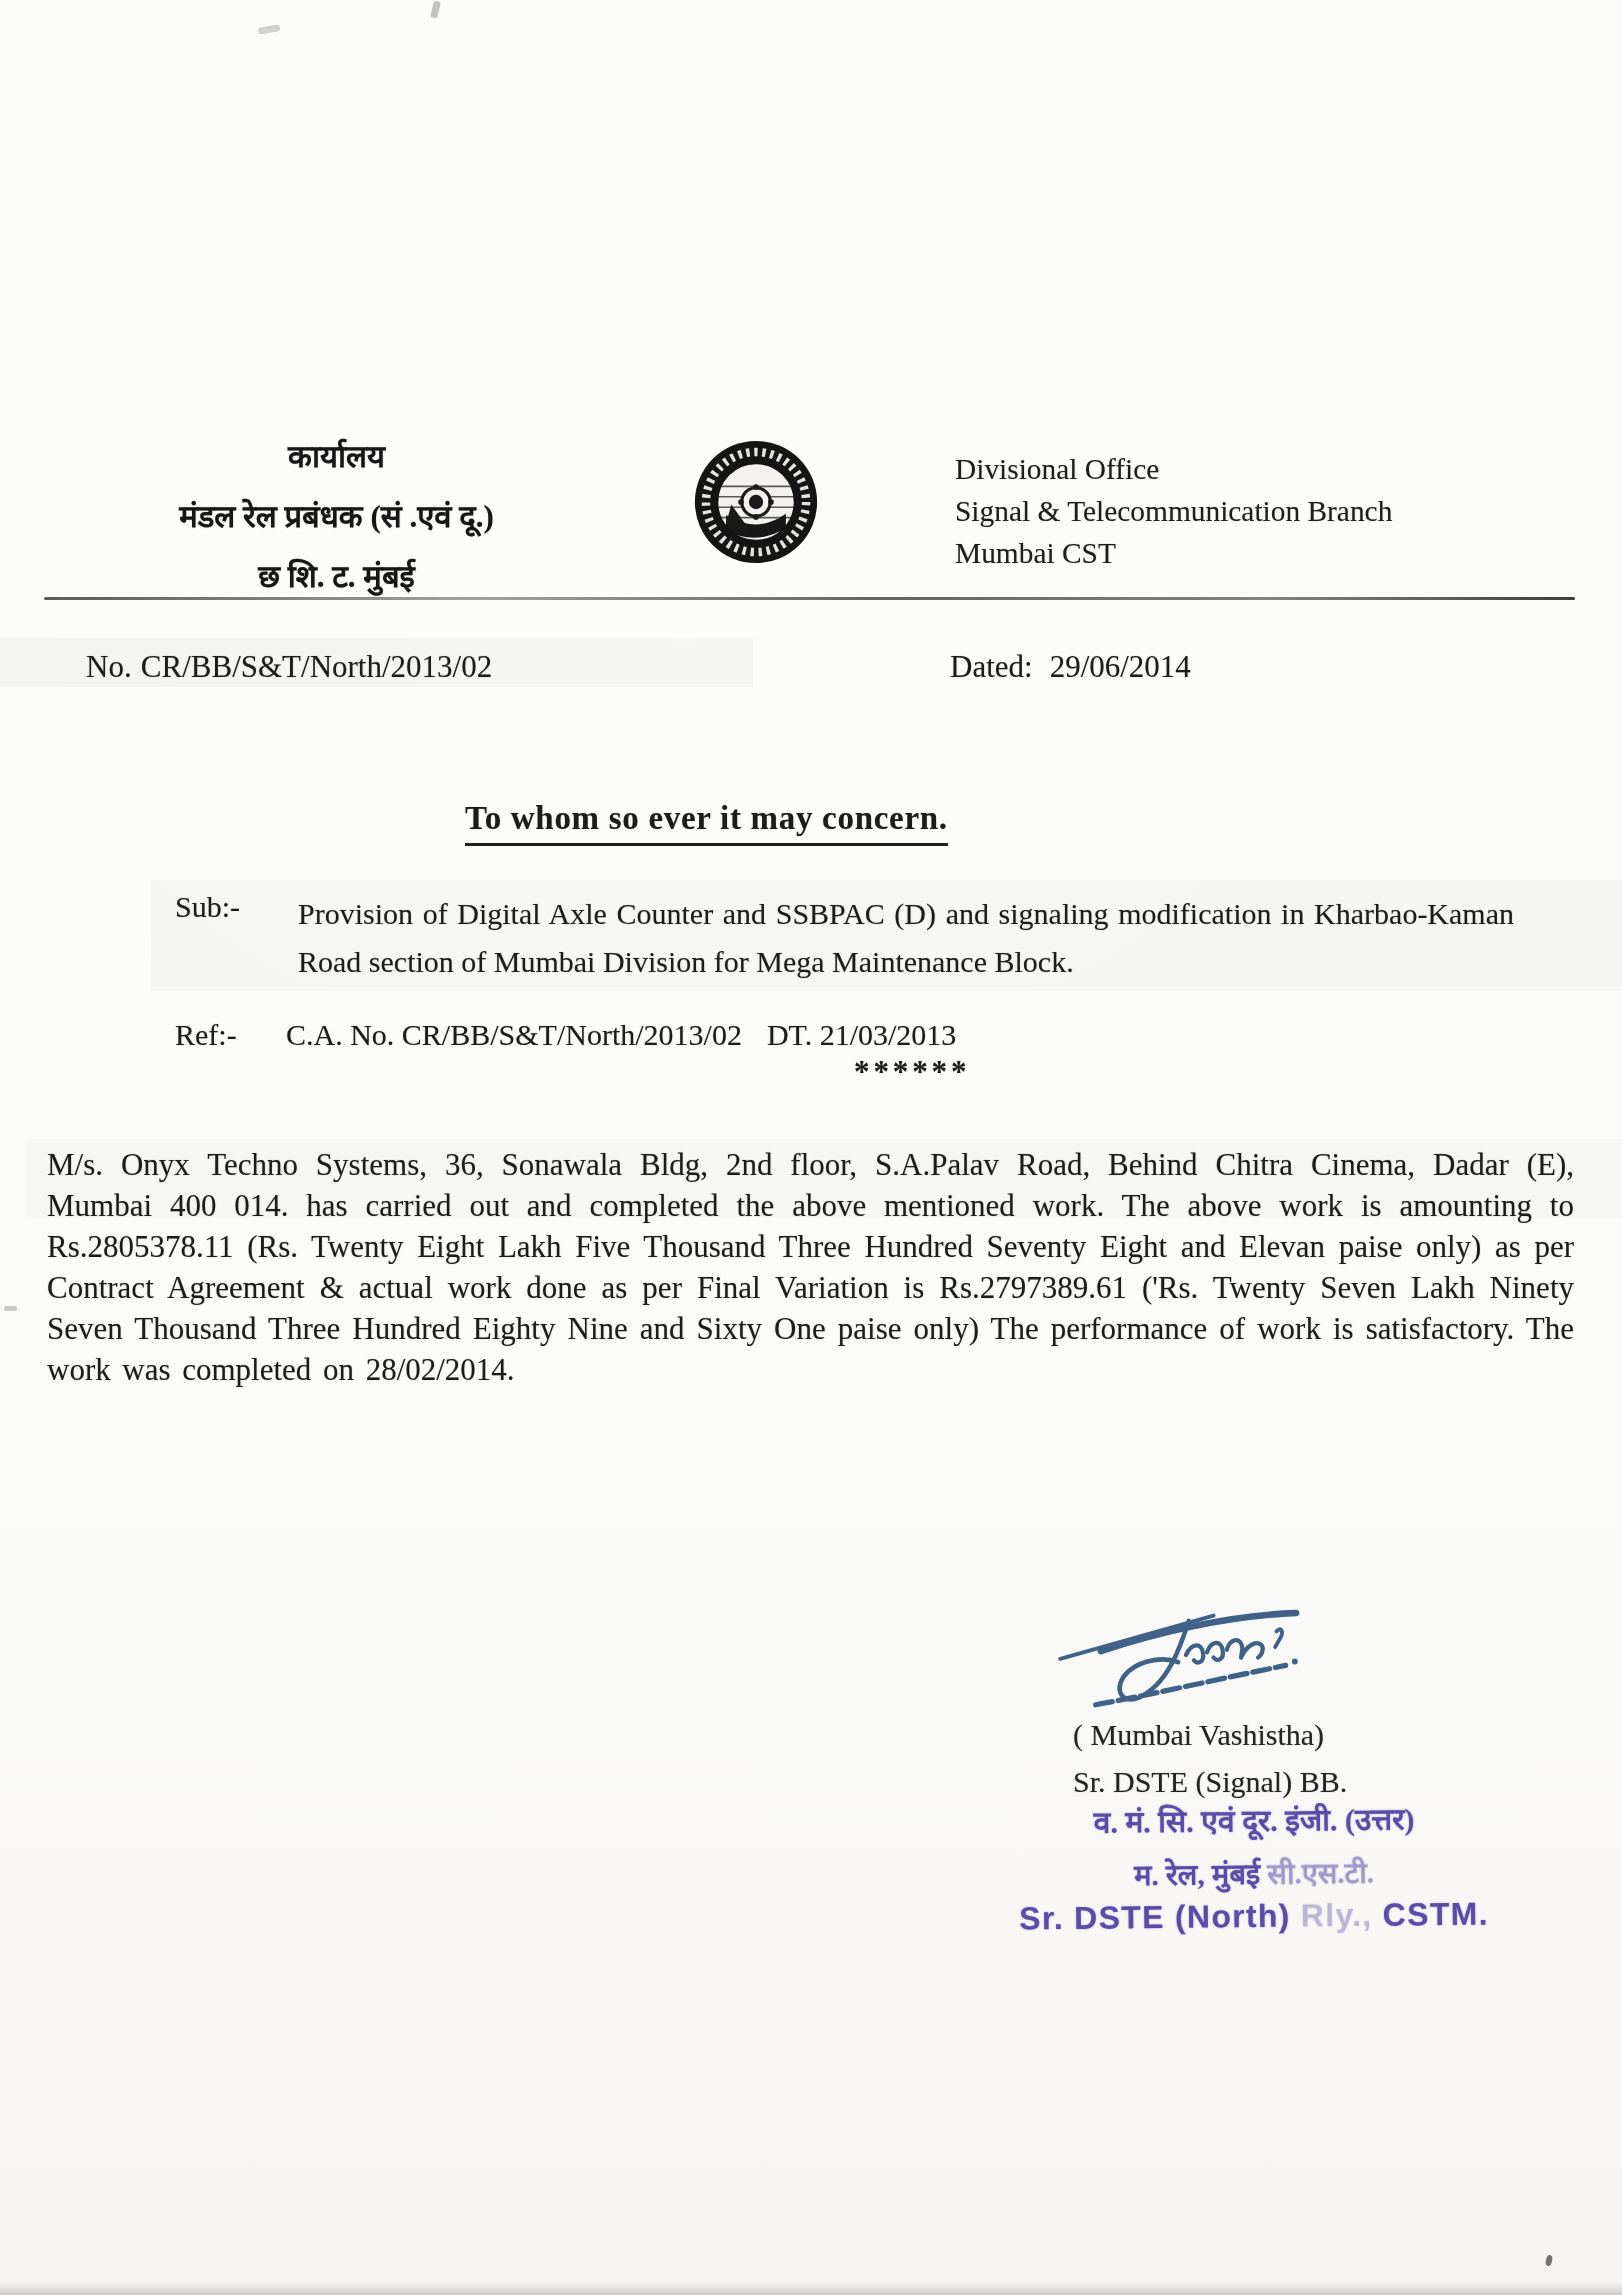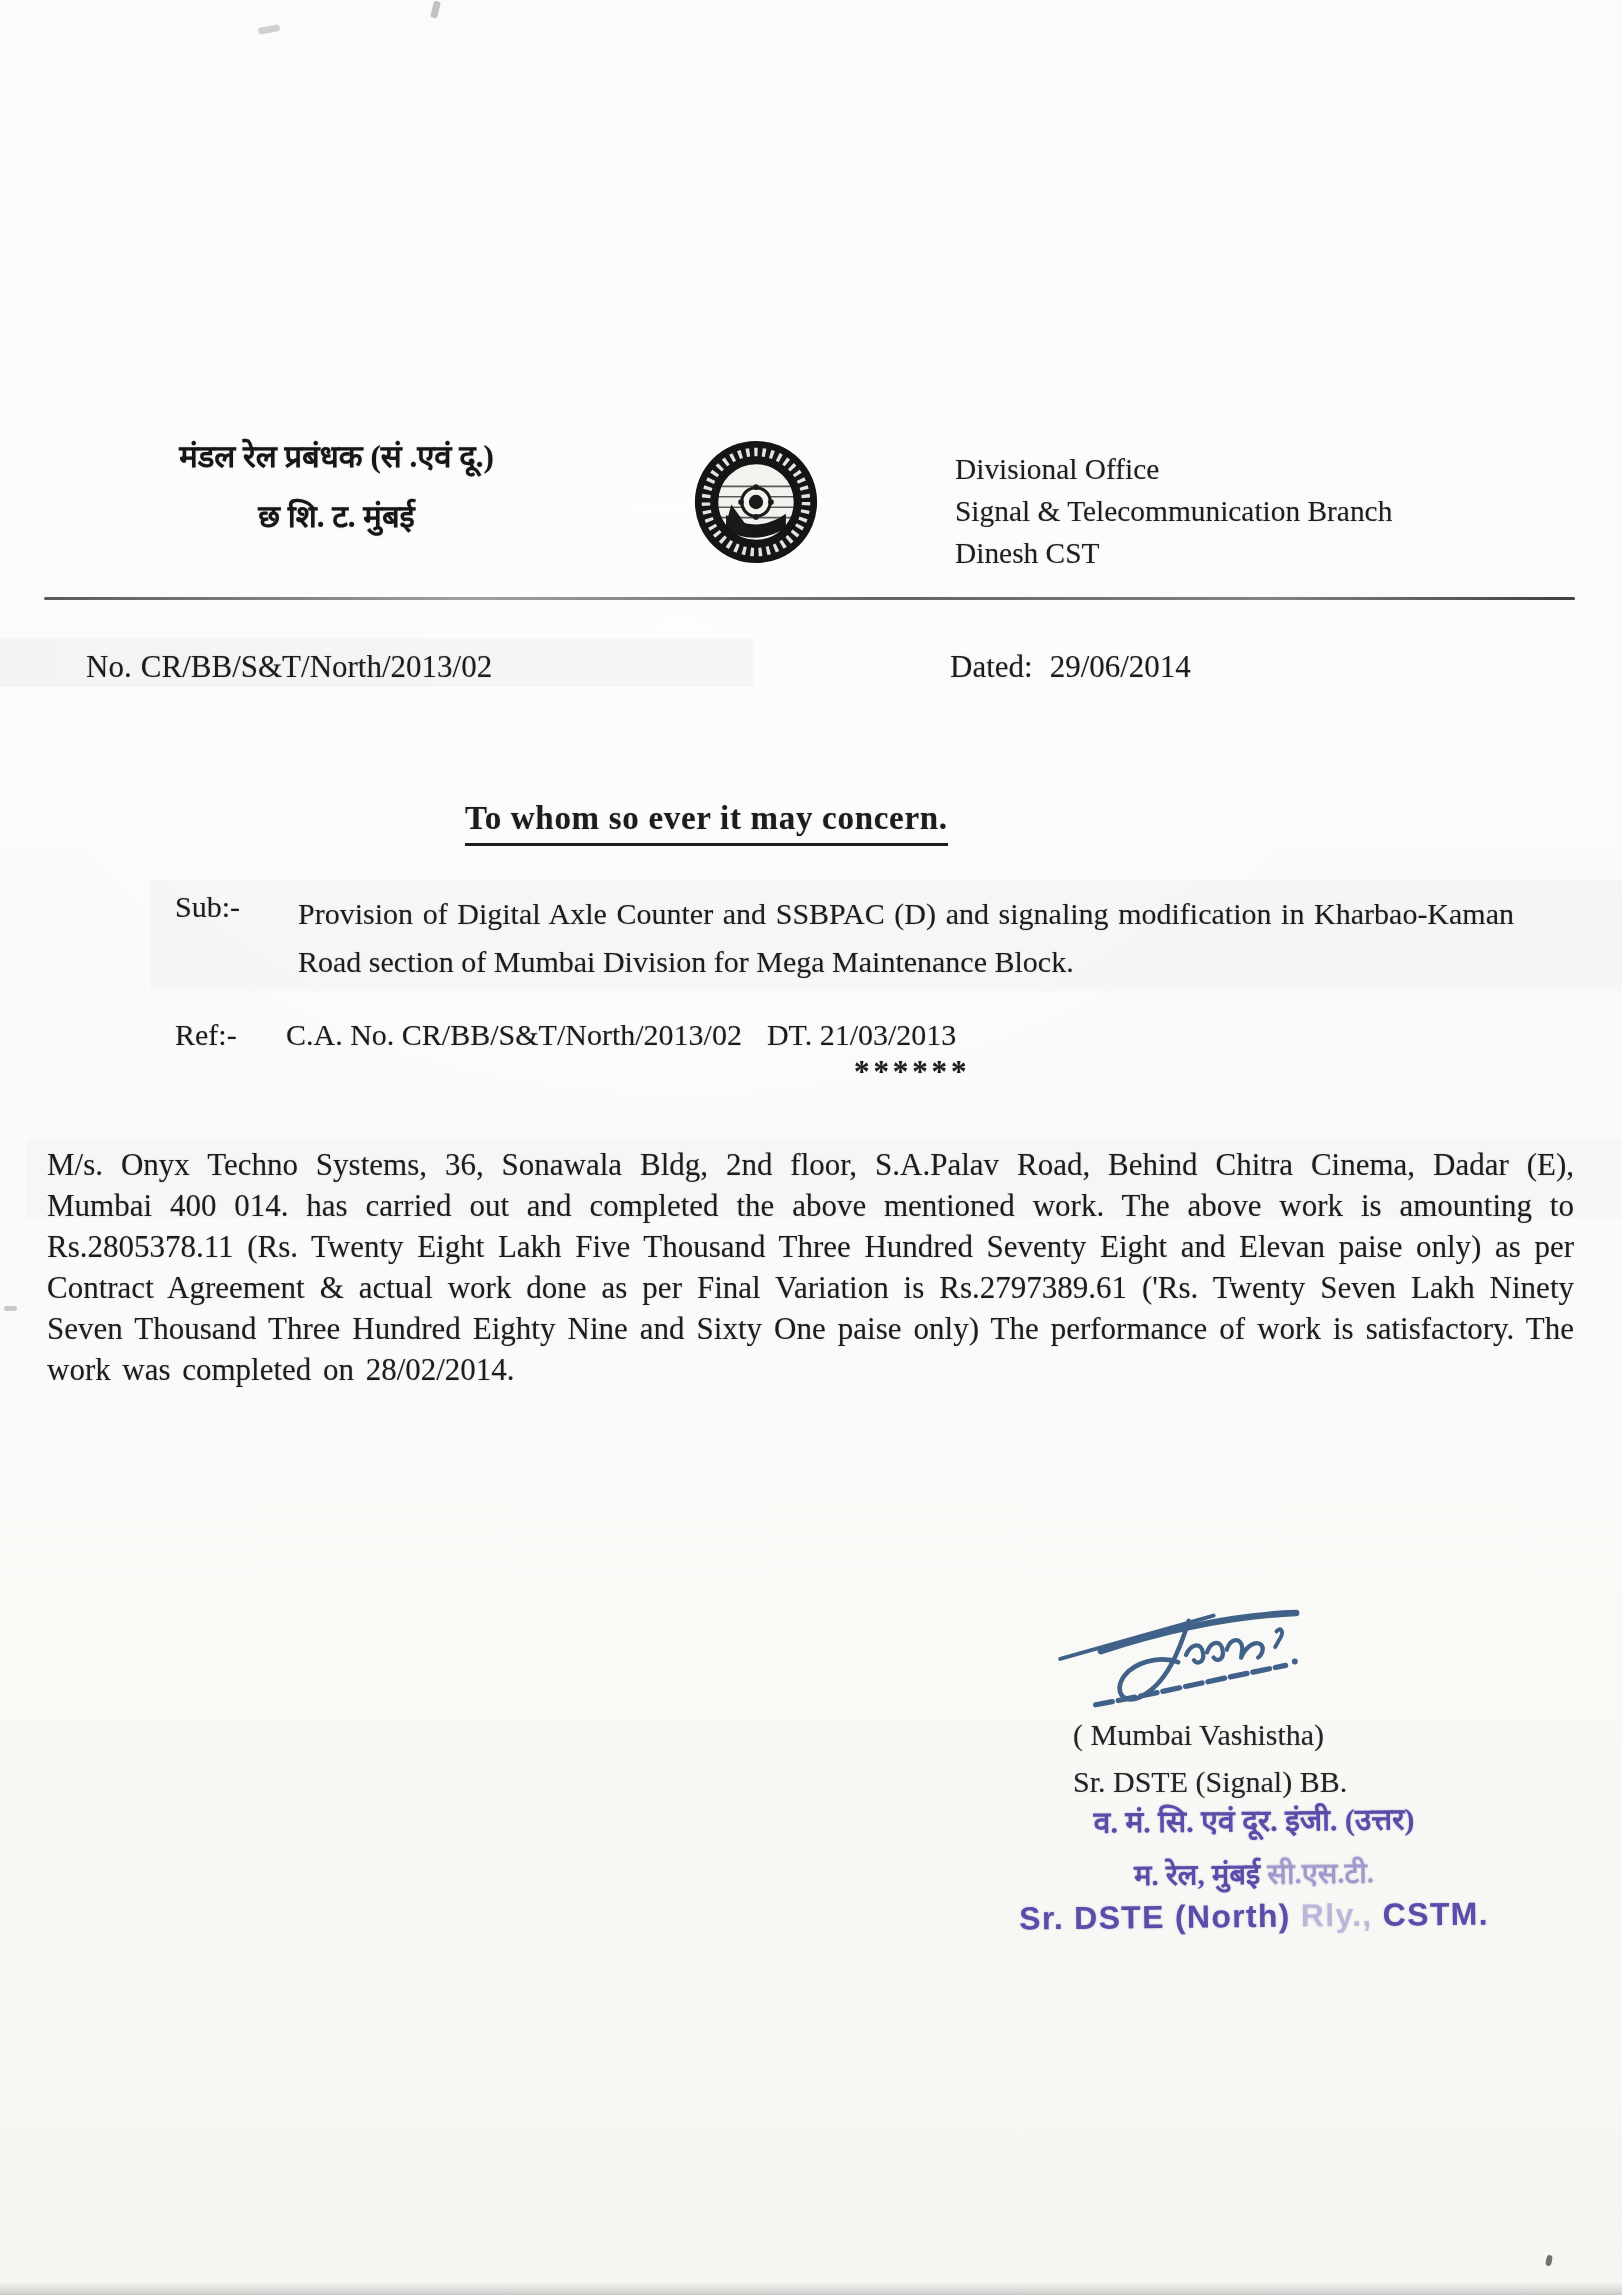--- a/index.html
+++ b/index.html
@@ -103,20 +103,21 @@
   <div class="abs band band1"></div>
   <div class="abs band2 band"></div>
   <div class="abs band3 band"></div>
   <div class="abs speck-a"></div>
   <div class="abs speck-b"></div>
   <div class="abs speck-c"></div>
   <div class="abs speck-d"></div>
   <div class="abs bottom-shade"></div>
 
   <div class="abs hindi-block scan-text">
+    <div>कार्यालय</div>
     <div>मंडल रेल प्रबंधक (सं .एवं दू.)</div>
     <div>छ शि. ट. मुंबई</div>
   </div>
 
   <div class="abs logo-wrap">
     <svg viewBox="0 0 100 100" width="132" height="130" aria-hidden="true">
       <defs>
         <clipPath id="disc">
             <circle cx="50" cy="50" r="30"></circle>
           </clipPath>
@@ -138,21 +139,21 @@
         <circle cx="38.5" cy="50" r="2.2" fill="#1b1b1b"></circle>
         <circle cx="61.5" cy="50" r="2.2" fill="#1b1b1b"></circle>
       </g>
       <circle cx="50" cy="50" r="30" fill="none" stroke="#141414" stroke-width="2"></circle>
     </svg>
   </div>
 
   <div class="abs eng-block scan-text">
     <div>Divisional Office</div>
     <div>Signal &amp; Telecommunication Branch</div>
-    <div>Dinesh CST</div>
+    <div>Mumbai CST</div>
   </div>
 
   <div class="abs header-rule"></div>
 
   <div class="abs no-row scan-text">
     <span>No.</span><span class="val">CR/BB/S&amp;T/North/2013/02</span>
   </div>
   <div class="abs dated-row scan-text">
     <span>Dated:</span><span class="val">29/06/2014</span>
   </div>

